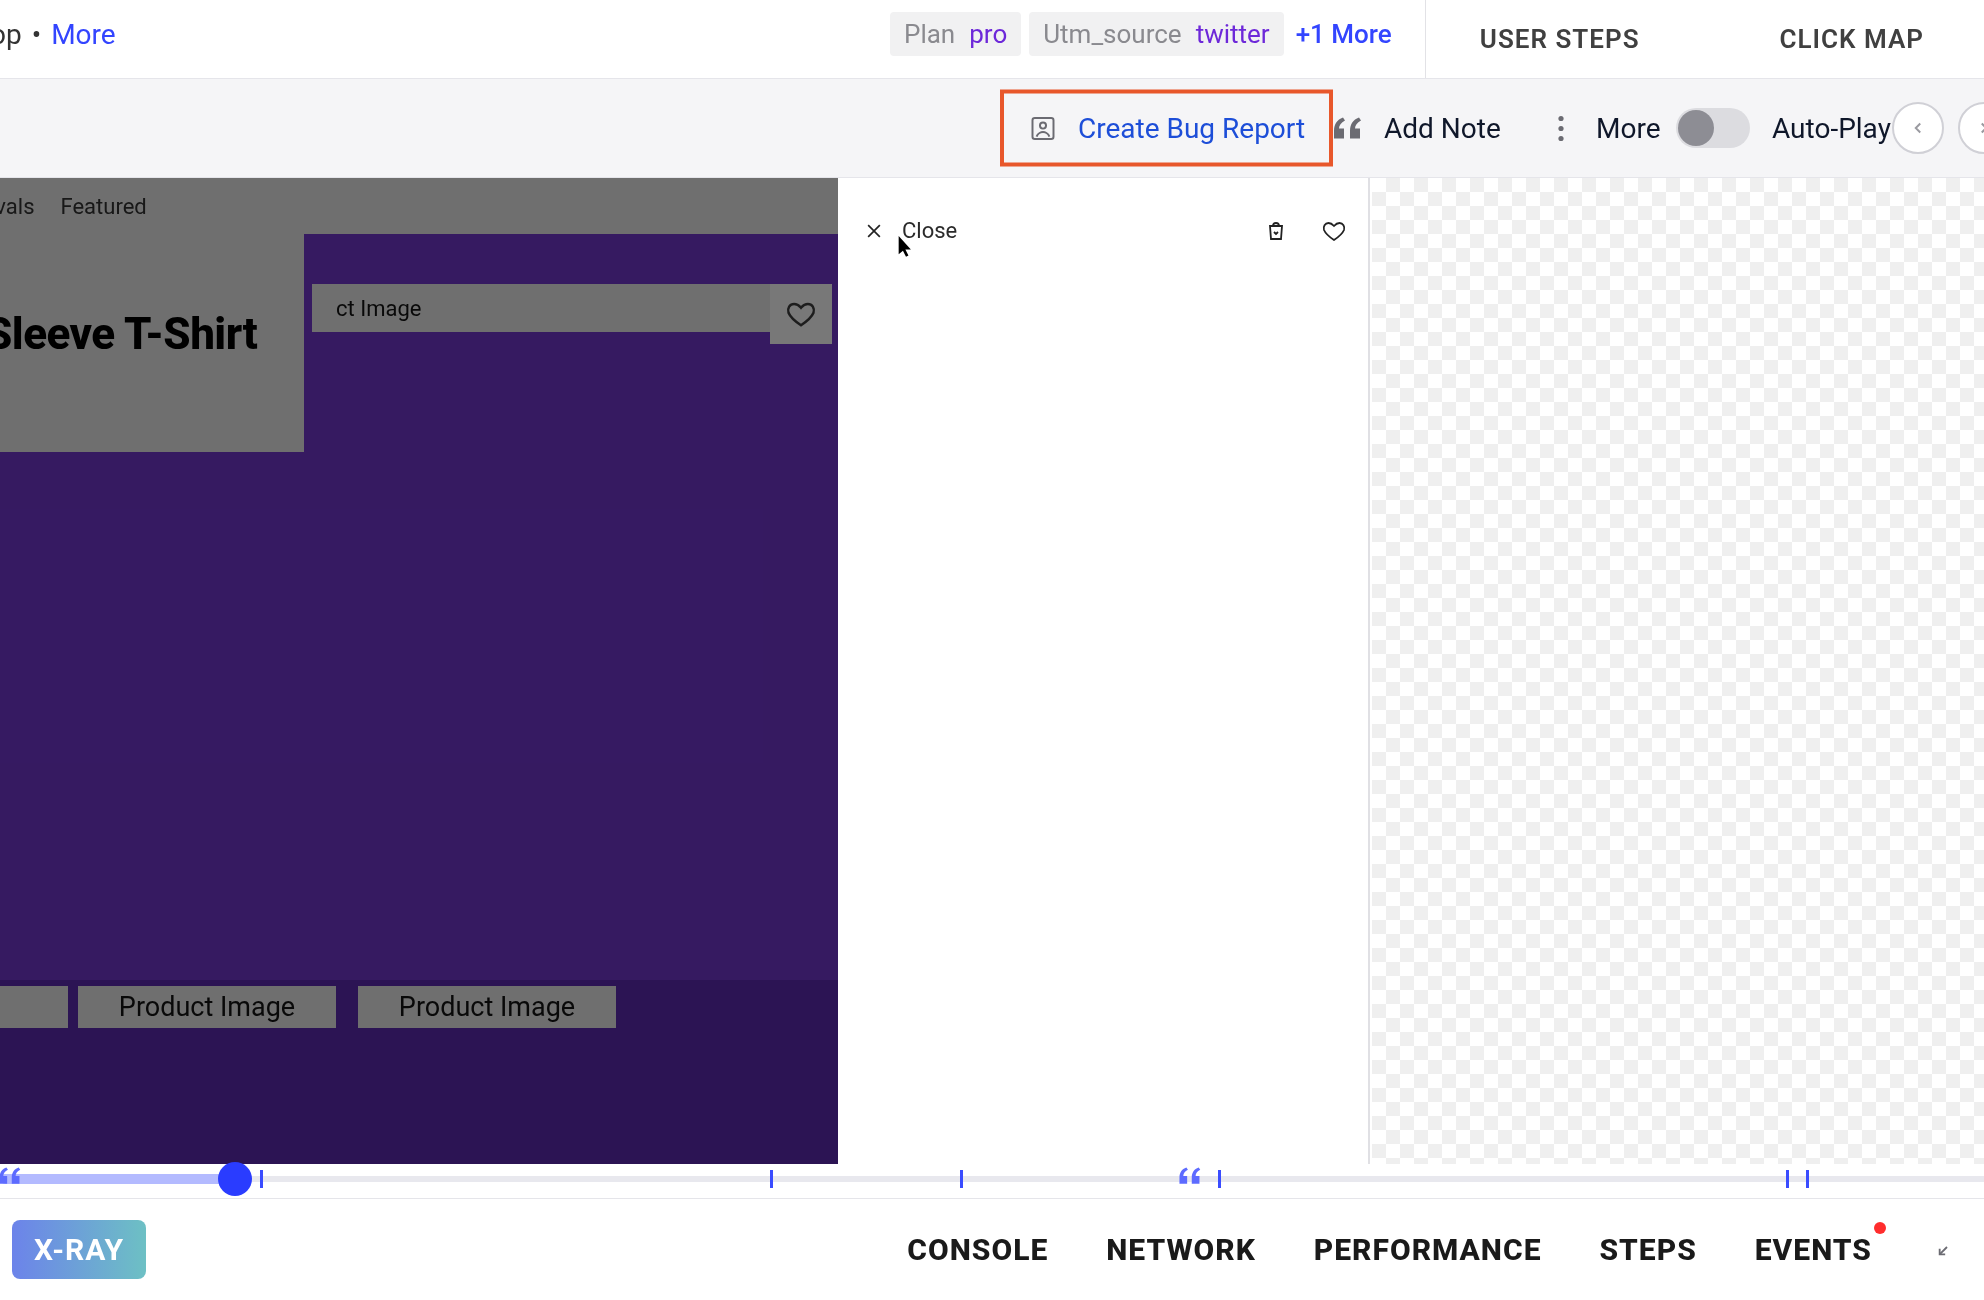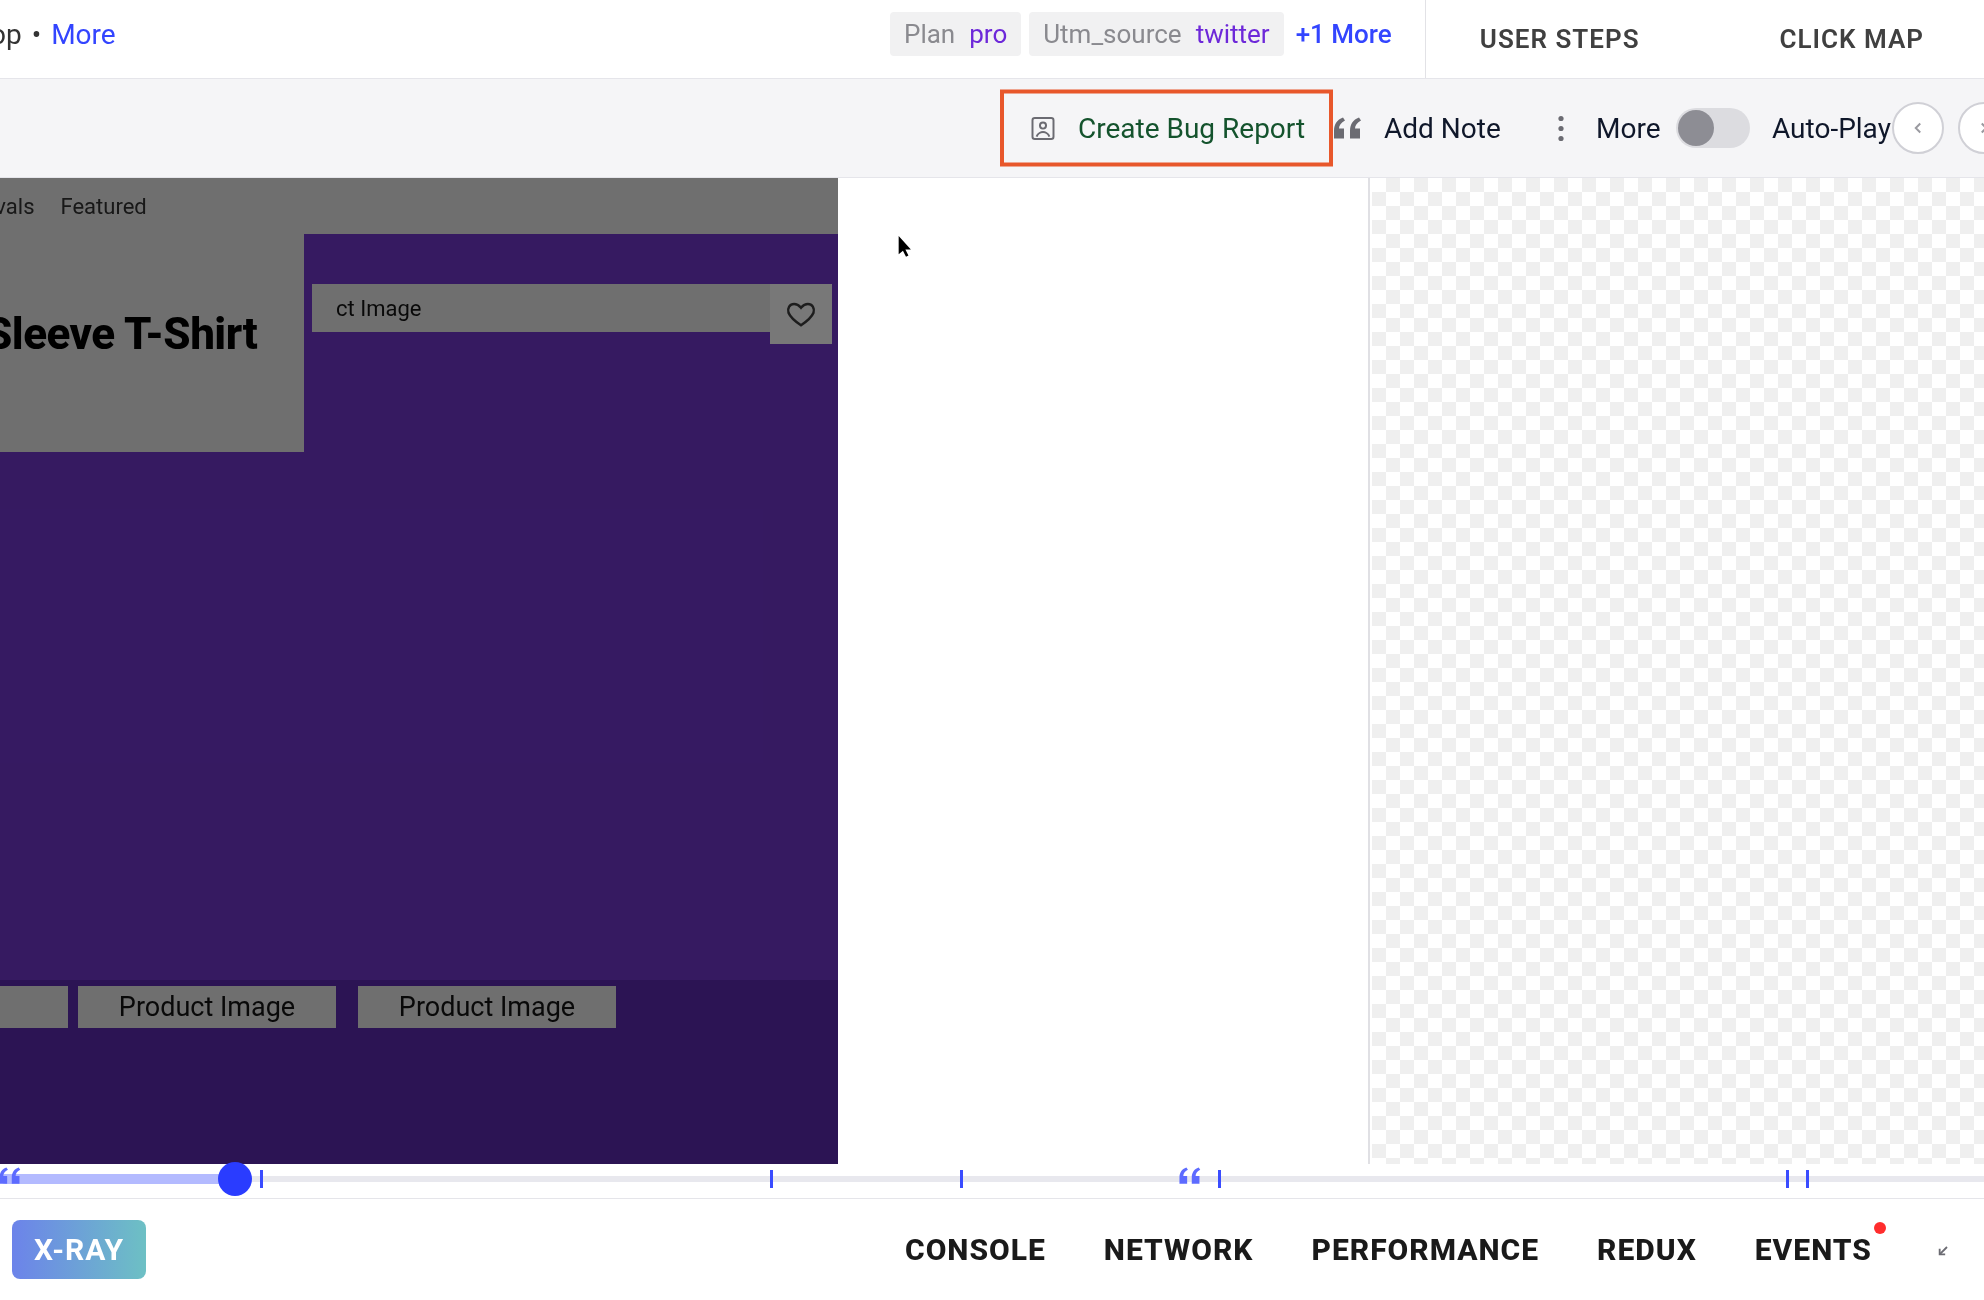--- a/index.html
+++ b/index.html
@@ -18,21 +18,21 @@
 
   .right-tabs { position: absolute; right: 0; top: 0; height: 78px; display: flex; align-items: center; }
   .right-tabs .divider { width: 1px; height: 78px; background: #e2e2e6; }
   .right-tab { font-size: 26px; letter-spacing: 1px; font-weight: 600; color: #404040; padding: 0 60px; height: 78px; display: flex; align-items: center; }
   .right-tab.first { padding-left: 54px; padding-right: 80px; }
 
   
   .toolbar { height: 100px; background: #f5f5f7; border-top: 1px solid #e5e5ea; border-bottom: 1px solid #e5e5ea; position: relative; }
   .tb-group { position: absolute; top: 50%; transform: translateY(-50%); display: flex; align-items: center; gap: 20px; color: #0f172a; font-size: 28px; }
   .tb-icon { width: 30px; height: 30px; display: inline-flex; align-items: center; justify-content: center; }
-  .bug-report-wrap { position: absolute; left: 1000px; top: 50%; transform: translateY(-50%); border: 4px solid #e8572b; padding: 18px 24px; display: flex; align-items: center; gap: 20px; color: #14532d; font-size: 28px; }
+  .bug-report-wrap { position: absolute; left: 1000px; top: 50%; transform: translateY(-50%); border: 4px solid #e8572b; padding: 18px 24px; display: flex; align-items: center; gap: 20px; color: #1d4ed8; font-size: 28px; }
   .add-note { left: 1334px; }
   .more-btn { left: 1546px; }
   .autoplay { left: 1676px; gap: 22px; }
   .toggle { width: 74px; height: 40px; border-radius: 20px; background: #dcdce0; position: relative; }
   .toggle .knob { position: absolute; left: 2px; top: 2px; width: 36px; height: 36px; border-radius: 50%; background: #8d8d94; }
   .nav-arrows { position: absolute; right: 0; top: 50%; transform: translateY(-50%); display: flex; gap: 14px; padding-right: 0; }
   .nav-arrow { width: 52px; height: 52px; border-radius: 50%; border: 2px solid #d0d0d6; display: flex; align-items: center; justify-content: center; color: #9a9aa0; font-size: 26px; background: #fff; }
   .nav-arrow.cut { margin-right: -26px; }
 
   
@@ -215,20 +215,45 @@
     <div class="rl-thumb t1">
         <div class="lbl">Product Image</div>
       </div>
     <div class="rl-thumb t2">
         <div class="lbl">Product Image</div>
       </div>
   </div>
   <div class="replay-overlay"></div>
 
   <div class="replay-right">
+    <div class="rr-top">
+      <div class="rr-close">
+        <span class="rr-ico">
+          <svg width="20" height="20" viewBox="0 0 24 24" fill="none" stroke="#222" stroke-width="2">
+              <line x1="5" y1="5" x2="19" y2="19"></line>
+              <line x1="19" y1="5" x2="5" y2="19"></line>
+            </svg>
+        </span>
+        <span>Close</span>
+      </div>
+      <div class="rr-right-ico">
+        <span class="rr-ico">
+          <svg width="26" height="26" viewBox="0 0 24 24" fill="none" stroke="#222" stroke-width="1.8">
+              <path d="M6 7h12l-1 13H7L6 7z"></path>
+              <path d="M9 7a3 3 0 0 1 6 0"></path>
+              <path d="M10 13l2 2 2-2"></path>
+            </svg>
+        </span>
+        <span class="rr-ico">
+          <svg width="28" height="28" viewBox="0 0 24 24" fill="none" stroke="#222" stroke-width="1.8">
+              <path d="M12 21s-8-5.3-10-10C.9 7.4 3 4 6.5 4 8.6 4 10.5 5.3 12 7c1.5-1.7 3.4-3 5.5-3C21 4 23.1 7.4 22 11c-2 4.7-10 10-10 10z"></path>
+            </svg>
+        </span>
+      </div>
+    </div>
     <div class="cursor" style="left:60px; top:58px;">
       <svg width="16" height="22" viewBox="0 0 12 18" fill="#000">
           <path d="M0 0l0 15 3.5-3 2.5 5 2-1-2.5-5H10z"></path>
         </svg>
     </div>
     <div class="rr-divider"></div>
   </div>
 
   <div class="replay-checker"></div>
 </div>
@@ -254,21 +279,21 @@
   <div class="tl-tick" style="left:1786px;"></div>
   <div class="tl-tick" style="left:1806px;"></div>
 </div>
 
 <div class="dock">
   <div class="xray">X-RAY</div>
   <div class="dock-tabs">
     <div class="dock-tab">CONSOLE</div>
     <div class="dock-tab">NETWORK</div>
     <div class="dock-tab">PERFORMANCE</div>
-    <div class="dock-tab">REDUX</div>
+    <div class="dock-tab">STEPS</div>
     <div class="dock-tab">
       <span>EVENTS</span>
       <span class="dot-badge"></span>
     </div>
     <span class="dock-corner">
       <svg width="22" height="22" viewBox="0 0 24 24" fill="none" stroke="#6b6b72" stroke-width="2">
           <polyline points="4 14 4 20 10 20"></polyline>
           <line x1="4" y1="20" x2="12" y2="12"></line>
         </svg>
     </span>

